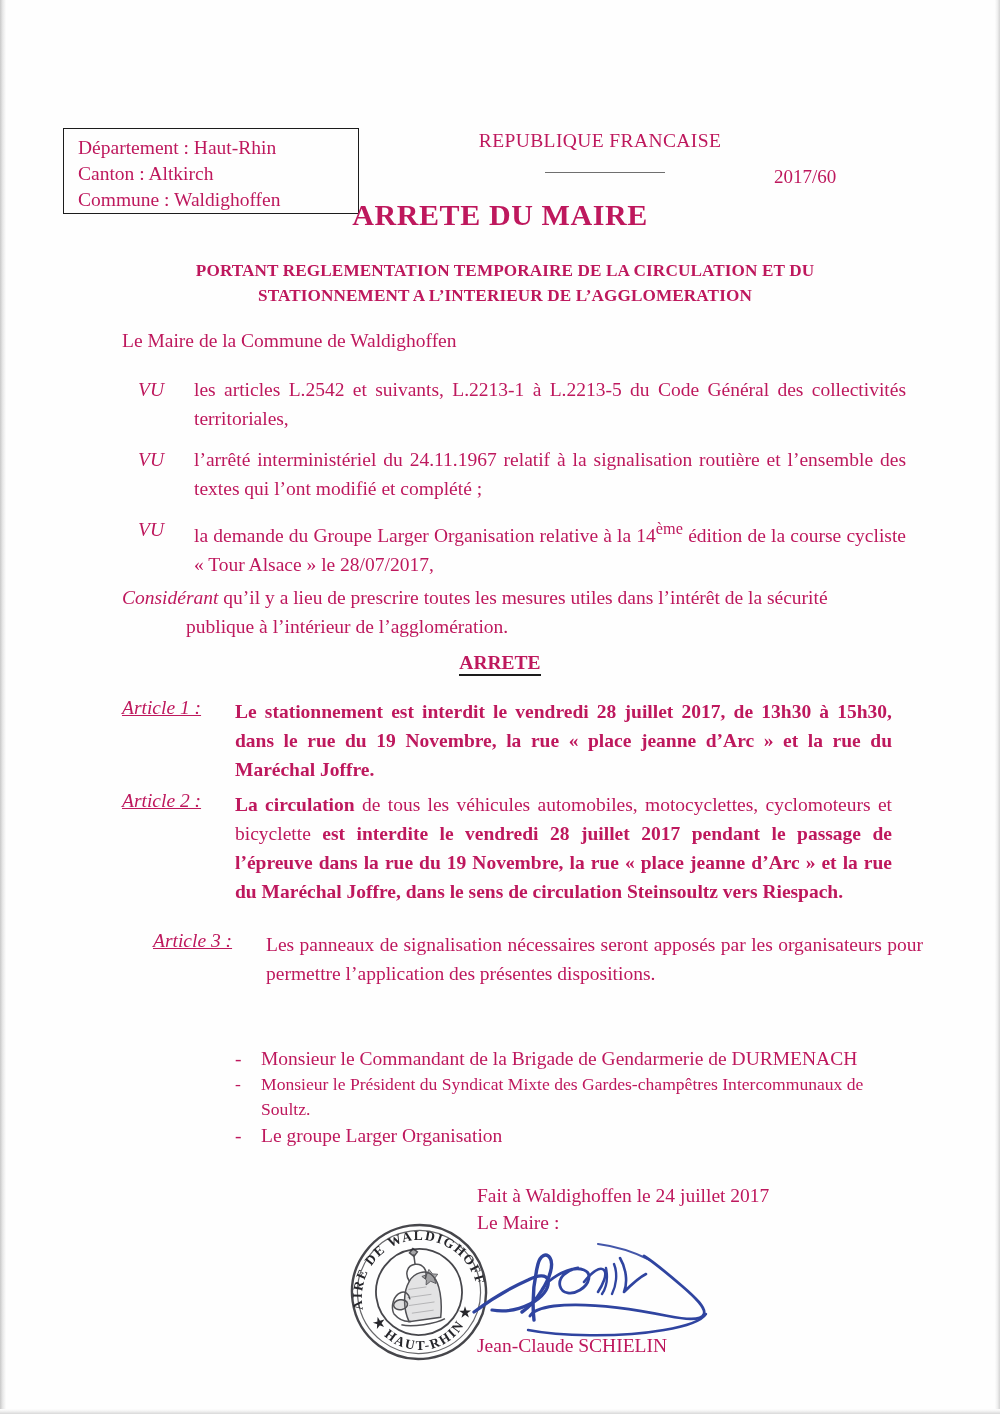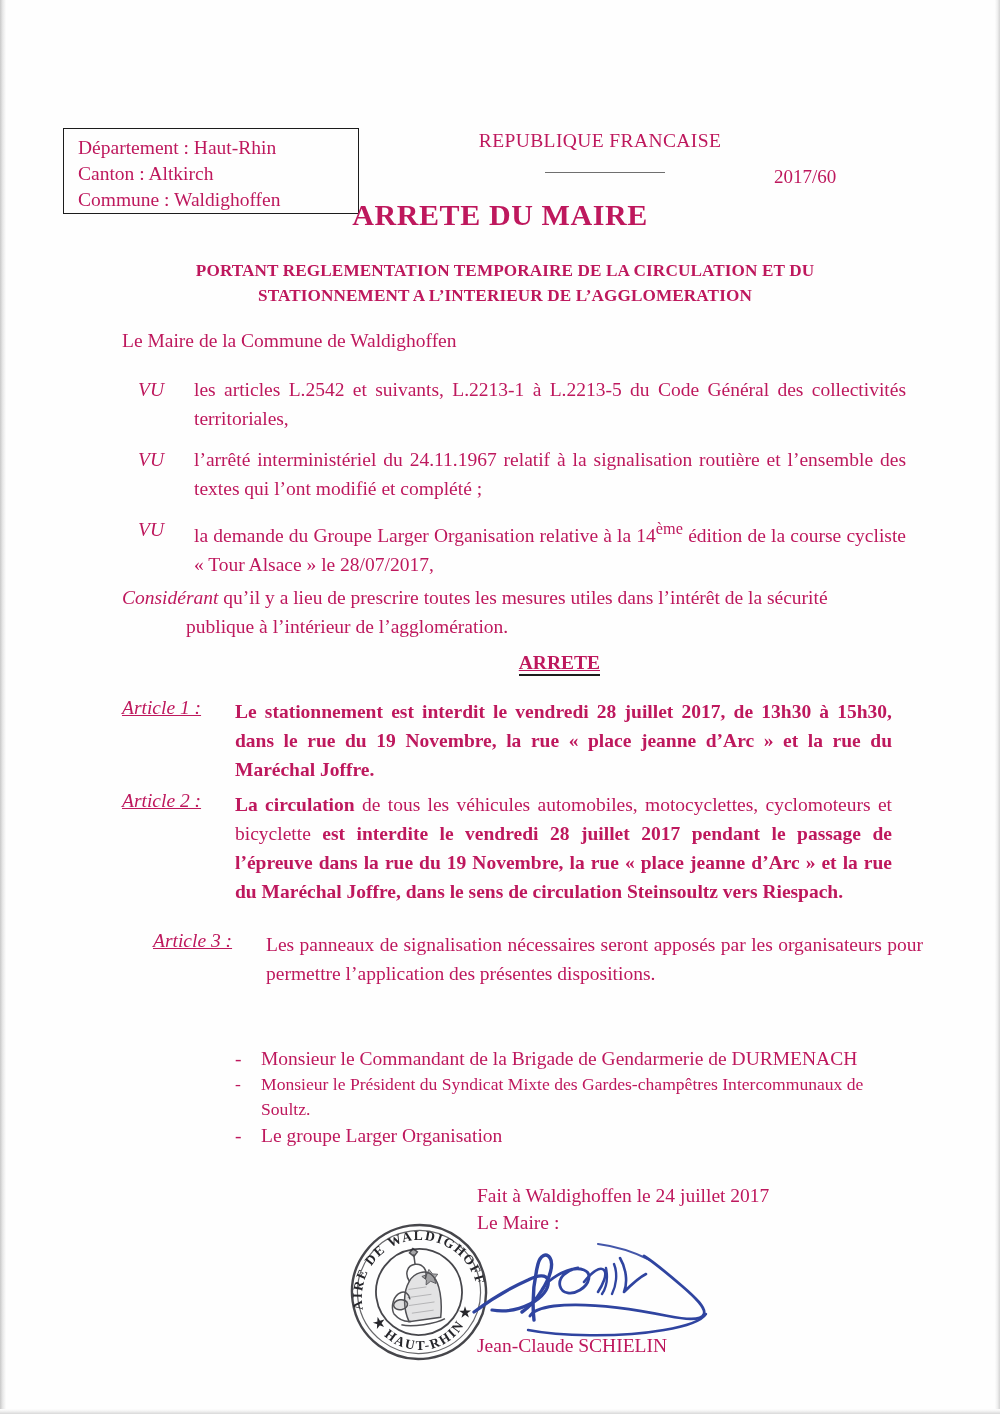--- a/index.html
+++ b/index.html
@@ -126,24 +126,23 @@
     text-align: justify;
     text-indent: 0;
   }
   .considerant .lead { font-style: italic; }
   .considerant .cont { display: block; margin-left: 64px; }
 
   .arrete-head {
     position: absolute;
     left: 400px; top: 652px;
     width: 200px;
-    text-align: right;
+    text-align: center;
     font-size: 19.5px;
     font-weight: bold;
-    text-decoration: underline;
   }
   .arrete-head span {
     border-bottom: 2px solid #1c1c1c;
     padding-bottom: 1px;
   }
 
   .article {
     position: absolute;
     left: 122px;
     width: 770px;

